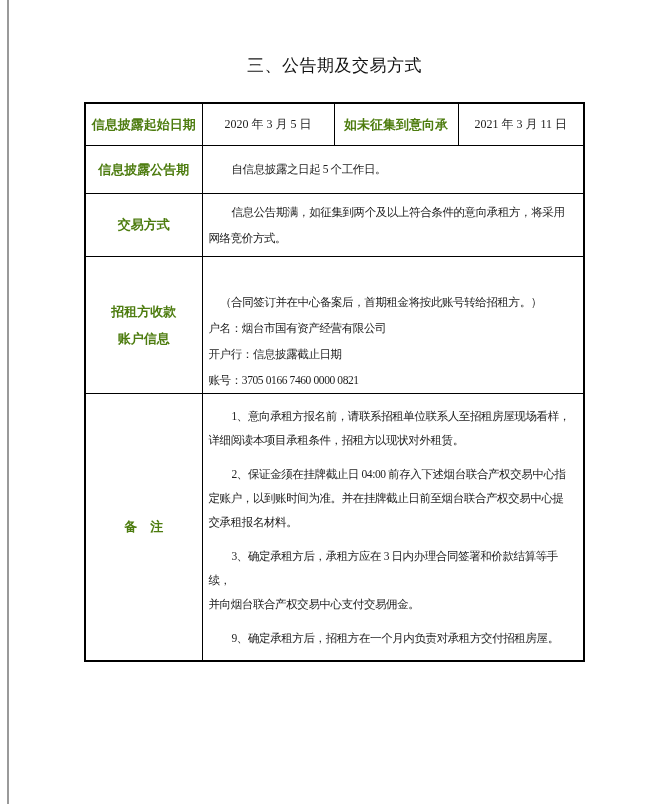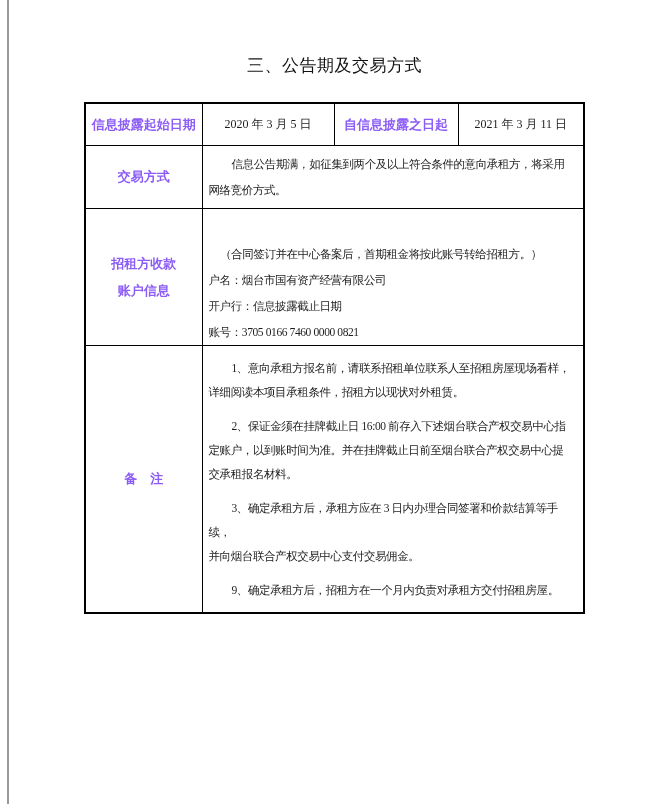--- a/index.html
+++ b/index.html
@@ -56,21 +56,21 @@
   tr.r4 { height: 63px; }
   tr.r5 { height: 119px; }
   tr.r6 { height: 210px; }
   .lbl {
     font-weight: bold;
     font-size: 13px;
     line-height: 27px;
     text-align: center;
     white-space: pre-line;
     padding: 0 2px;
-    color: #8b5cf6;
+    color: #4d7c0f;
   }
   .val-center {
     font-size: 12px;
     text-align: center;
     white-space: nowrap;
     color: #1d1d1d;
   }
   .val {
     font-size: 11.5px;
     letter-spacing: -0.4px;
@@ -102,22 +102,28 @@
   <colgroup>
     <col style="width:117px">
     <col style="width:132px">
     <col style="width:124px">
     <col style="width:126px">
   </colgroup>
   <tbody>
     <tr class="r1">
       <td class="lbl">信息披露起始日期</td>
       <td class="val-center">2020 年 3 月 5 日</td>
-      <td class="lbl">自信息披露之日起</td>
+      <td class="lbl">如未征集到意向承</td>
       <td class="val-center">2021 年 3 月 11 日</td>
+    </tr>
+    <tr class="r2">
+      <td class="lbl">信息披露公告期</td>
+      <td class="val" colspan="3">
+        <p>自信息披露之日起 5 个工作日。</p>
+      </td>
     </tr>
     <tr class="r4">
       <td class="lbl">交易方式</td>
       <td class="val" colspan="3">
         <p>信息公告期满，如征集到两个及以上符合条件的意向承租方，将采用
 网络竞价方式。</p>
       </td>
     </tr>
     <tr class="r5">
       <td class="lbl">招租方收款
@@ -127,21 +133,21 @@
         <p class="noindent">户名：烟台市国有资产经营有限公司</p>
         <p class="noindent">开户行：信息披露截止日期</p>
         <p class="noindent">账号：3705 0166 7460 0000 0821</p>
       </td>
     </tr>
     <tr class="r6">
       <td class="lbl">备　注</td>
       <td class="val remarks" colspan="3">
         <p>1、意向承租方报名前，请联系招租单位联系人至招租房屋现场看样，
 详细阅读本项目承租条件，招租方以现状对外租赁。</p>
-        <p>2、保证金须在挂牌截止日 16:00 前存入下述烟台联合产权交易中心指
+        <p>2、保证金须在挂牌截止日 04:00 前存入下述烟台联合产权交易中心指
 定账户，以到账时间为准。并在挂牌截止日前至烟台联合产权交易中心提
 交承租报名材料。</p>
         <p>3、确定承租方后，承租方应在 3 日内办理合同签署和价款结算等手续，
 并向烟台联合产权交易中心支付交易佣金。</p>
         <p>9、确定承租方后，招租方在一个月内负责对承租方交付招租房屋。</p>
       </td>
     </tr>
   </tbody>
 </table>
 

